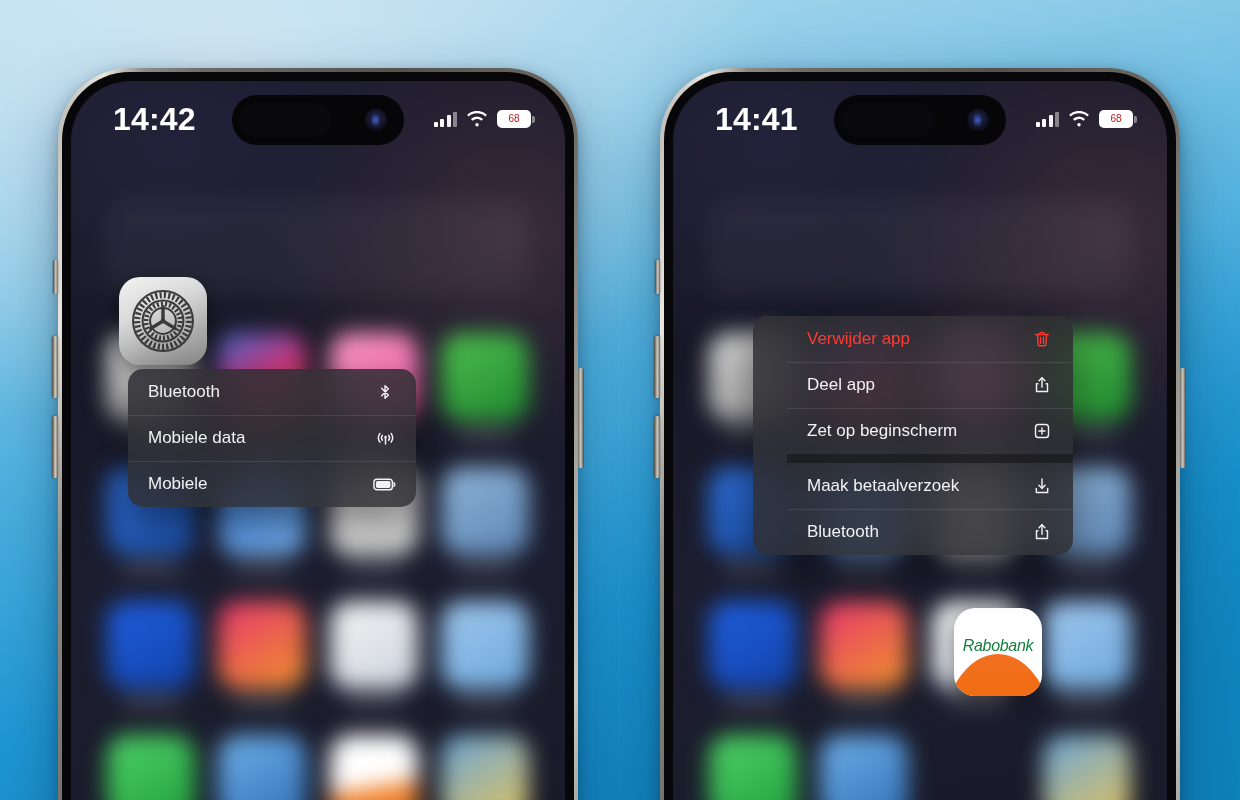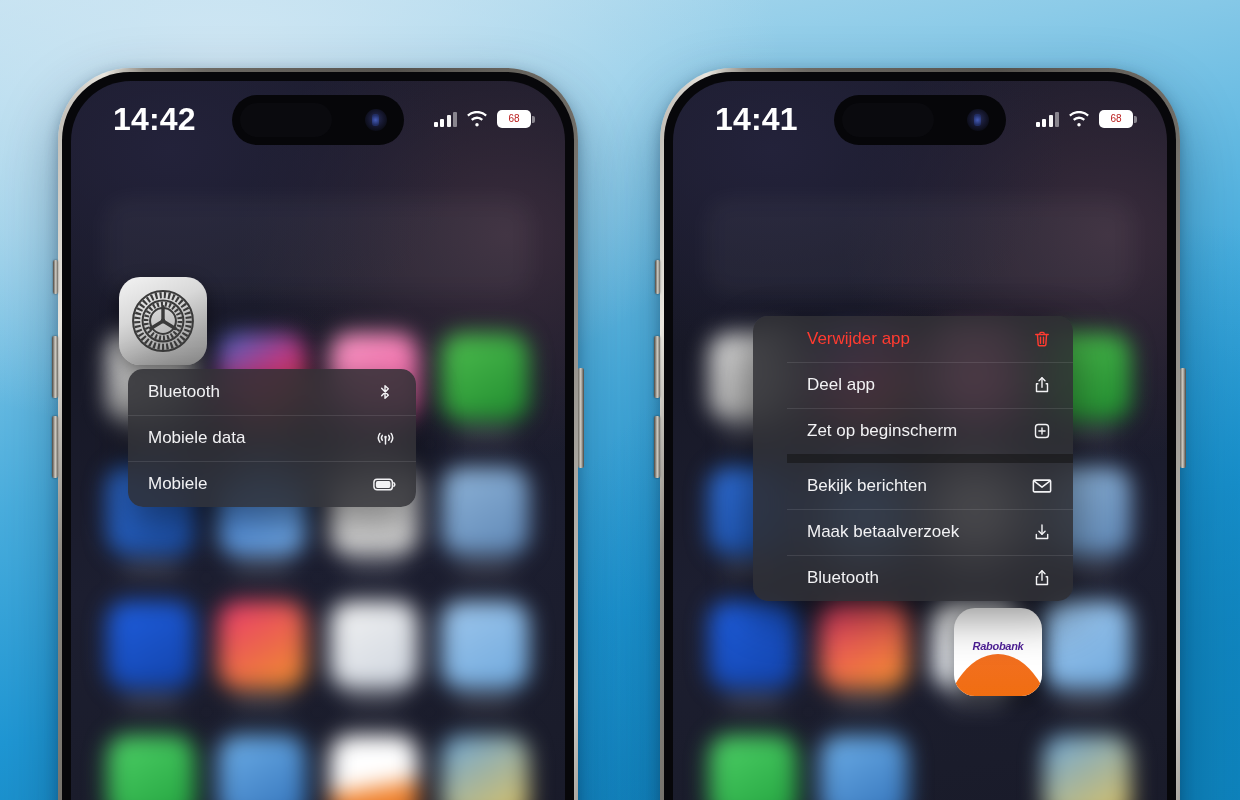--- a/index.html
+++ b/index.html
@@ -228,23 +228,23 @@
     left: -14%;
     bottom: -44px;
     width: 128%;
     height: 86px;
     border-radius: 50% 50% 0 0 / 100% 100% 0 0;
     background: linear-gradient(180deg, #f26f21 0%, #ef6c00 100%);
   }
   .rabo-text {
     position: relative;
     z-index: 2;
-    color: #4c1d95;
-    font-size: 11px;
-    font-weight: bold;
+    color: #15803d;
+    font-size: 16px;
+    font-weight: normal;
     font-style: italic;
     letter-spacing: -0.3px;
     margin-bottom: 12px;
   }
 
   
   .ctxmenu {
     position: absolute;
     z-index: 20;
     border-radius: 15px;
@@ -586,29 +586,20 @@
               <svg viewBox="0 0 24 24" width="20" height="20">
                 <rect x="4.2" y="4.2" width="15.6" height="15.6" rx="3.4"></rect>
                 <path d="M12 8.3v7.4M8.3 12h7.4" stroke-linecap="round"></path>
               </svg>
             </span>
           </div>
 
           <div class="ctx-group-gap"></div>
 
           <div class="ctx-item">
-            <span class="ctx-label">Bekijk berichten</span>
-            <span class="ctx-ico">
-              <svg viewBox="0 0 24 24" width="22" height="22">
-                <rect x="2.6" y="5.6" width="18.8" height="12.8" rx="1.2"></rect>
-                <path d="M2.8 6.2l9.2 7 9.2-7" stroke-linejoin="round"></path>
-              </svg>
-            </span>
-          </div>
-          <div class="ctx-item">
             <span class="ctx-label">Maak betaalverzoek</span>
             <span class="ctx-ico">
               <svg viewBox="0 0 24 24" width="20" height="20">
                 <path d="M12 3.6v11" stroke-linecap="round"></path>
                 <path d="M8.3 11l3.7 3.8 3.7-3.8" stroke-linecap="round" stroke-linejoin="round"></path>
                 <path d="M5.2 14.8v5h13.6v-5" stroke-linecap="round" stroke-linejoin="round"></path>
               </svg>
             </span>
           </div>
           <div class="ctx-item">

